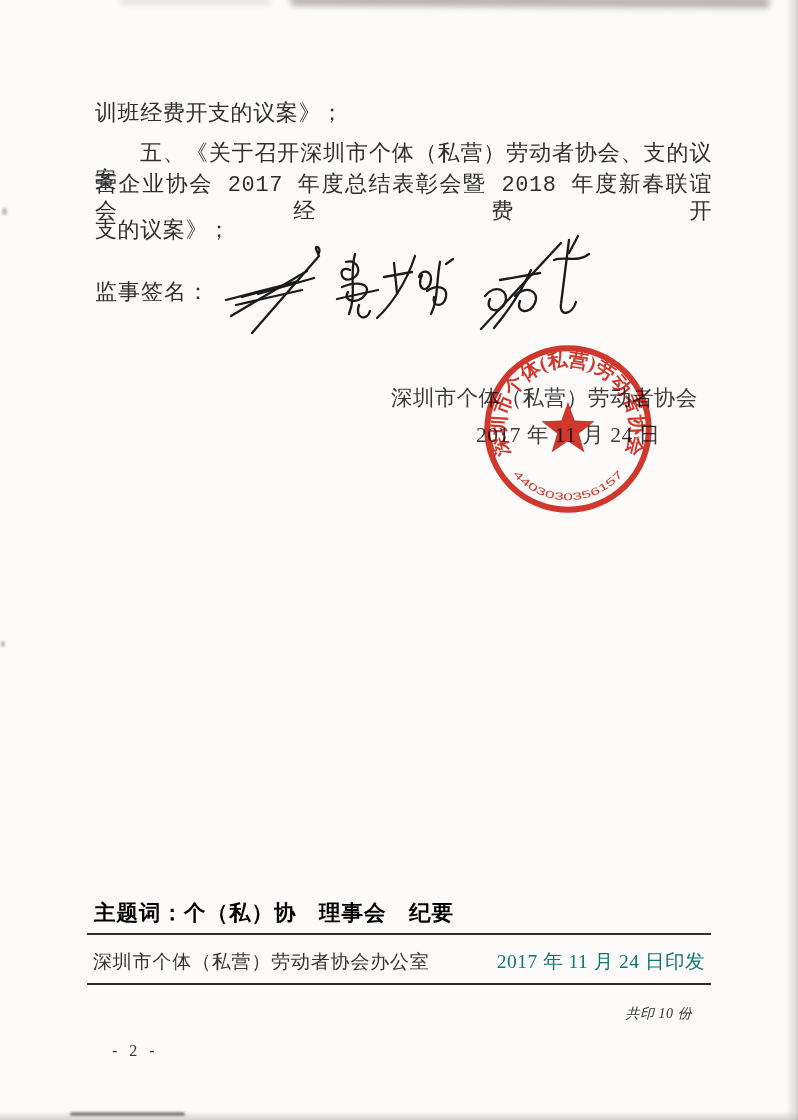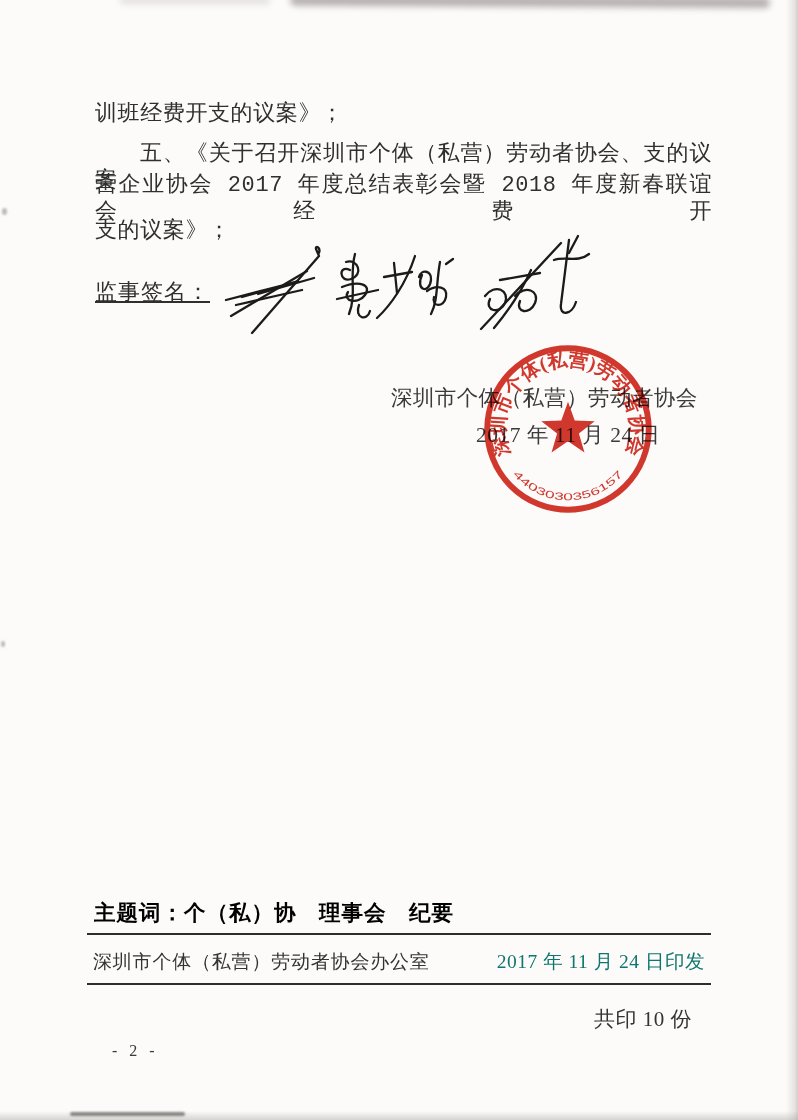--- a/index.html
+++ b/index.html
@@ -43,21 +43,21 @@
   }
   .bodyline.justify{
     white-space:normal;
     text-align:justify;
     text-align-last:justify;
   }
   .indent{text-indent:45px;}
 
   .sig-label{
     position:absolute;left:95px;top:277px;
-    font-size:22px;letter-spacing:1px;white-space:nowrap;text-decoration:underline;
+    font-size:22px;letter-spacing:1px;white-space:nowrap;
   }
   .signatures{position:absolute;left:198px;top:234px;}
 
   .issuer-org{
     position:absolute;left:391px;top:383px;
     font-size:21.5px;letter-spacing:.4px;white-space:nowrap;color:#3a3a3a;
   }
   .issuer-date{
     position:absolute;left:476px;top:420px;
     font-size:21.5px;letter-spacing:.5px;white-space:nowrap;color:#3a3a3a;
@@ -78,21 +78,21 @@
   .rule-1{top:933px;}
   .rule-2{top:983px;}
   .office-row{
     position:absolute;left:93px;top:948px;width:612px;
     display:flex;justify-content:space-between;align-items:baseline;
   }
   .office{font-size:19px;letter-spacing:.8px;white-space:nowrap;color:#333;text-align:center;}
   .print-date{font-size:19.5px;letter-spacing:.5px;white-space:nowrap;color:#0f766e;}
   .copies{
     position:absolute;top:1005px;right:106px;
-    font-size:21px;letter-spacing:.5px;color:#333;white-space:nowrap;
+    font-size:14px;letter-spacing:.5px;color:#333;white-space:nowrap;font-style:italic;
   }
   .page-num{
     position:absolute;left:112px;top:1042px;
     font-size:16px;letter-spacing:4px;color:#3a3a3a;white-space:nowrap;
   }
 </style>
 </head>
 <body>
 
 <div class="page">

